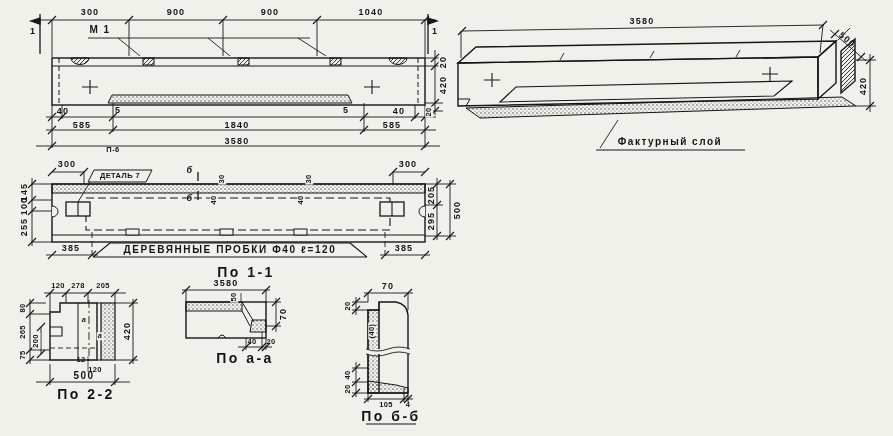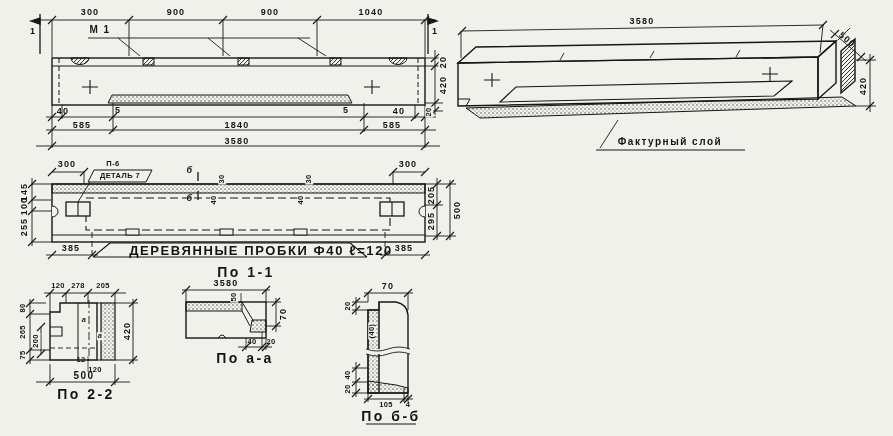--- a/index.html
+++ b/index.html
@@ -11,21 +11,21 @@
   #lines{position:absolute;left:0;top:0;pointer-events:none;}
   .lb{
     position:absolute;font:700 9px/1 "Liberation Sans",sans-serif;
     letter-spacing:1.2px;color:#141414;white-space:nowrap;
     transform:translate(-50%,-50%);
   }
   .v{transform:translate(-50%,-50%) rotate(-90deg);}
   .big{font-size:14px;letter-spacing:2.5px;}
   .med{font-size:10px;letter-spacing:1.5px;}
   .sm{font-size:7.5px;letter-spacing:.4px;}
-  .note{font-size:13px;letter-spacing:1.6px;margin-left:31px;}
+  .note{font-size:10px;letter-spacing:1.6px;}
   .tilt{transform:translate(-50%,-50%) rotate(40deg);}
   .chip{background:#f1f1ec;padding:0 1px;}
   .it{font-style:italic;}
 </style>
 </head>
 <body>
 
 <div id="sheet">
 
   <svg id="lines" width="893" height="436" viewBox="0 0 893 436">
@@ -334,21 +334,21 @@
   <span class="lb" style="left:392px;top:125px">585</span>
   <span class="lb" style="left:237px;top:141px">3580</span>
 
   <span class="lb" style="left:642px;top:21px">3580</span>
   <span class="lb tilt" style="left:847px;top:40px">500</span>
   <span class="lb v chip" style="left:863px;top:86px">420</span>
   <span class="lb med" style="left:670px;top:142px">Фактурный слой</span>
 
   <span class="lb" style="left:67px;top:164px">300</span>
   <span class="lb" style="left:408px;top:164px">300</span>
-  <span class="lb sm" style="left:113px;top:164px">П-6</span>
+  <span class="lb sm" style="left:113px;top:150px">П-6</span>
   <span class="lb sm" style="left:120px;top:176px">ДЕТАЛЬ 7</span>
   <span class="lb it" style="left:190px;top:170px">б</span>
   <span class="lb it" style="left:190px;top:198px">б</span>
   <span class="lb v sm chip" style="left:214px;top:200px">40</span>
   <span class="lb v sm chip" style="left:222px;top:179px">30</span>
   <span class="lb v sm chip" style="left:301px;top:200px">40</span>
   <span class="lb v sm chip" style="left:309px;top:179px">30</span>
   <span class="lb v" style="left:24px;top:192px">145</span>
   <span class="lb v" style="left:24px;top:206px">100</span>
   <span class="lb v" style="left:24px;top:227px">255</span>

